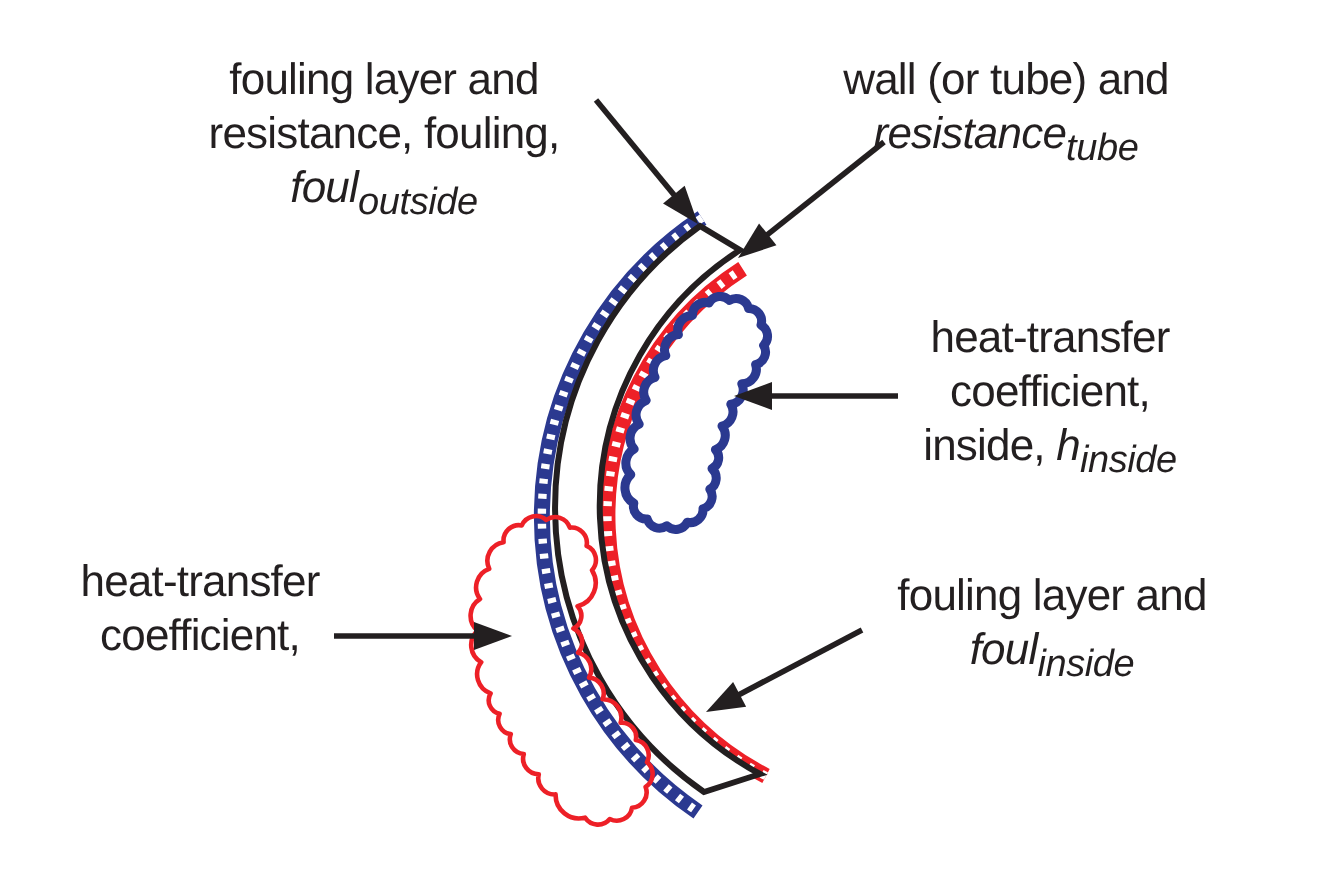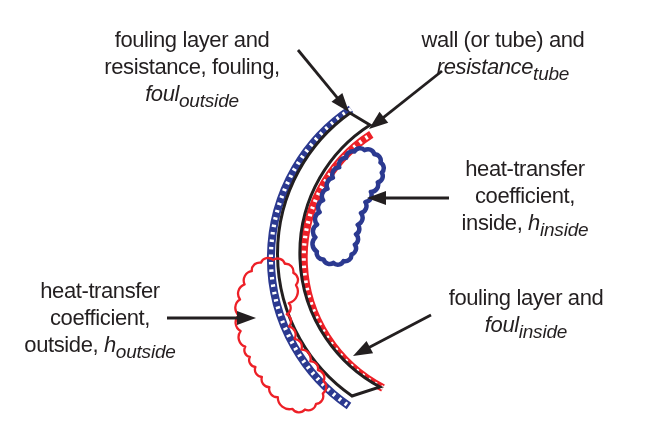--- a/index.html
+++ b/index.html
@@ -60,21 +60,20 @@
 
   <div class="lbl" id="lbl-h-inside">
     <div>heat-transfer</div>
     <div>coefficient,</div>
     <div class="fline"><span class="fprefix">inside, </span><span class="fmain">h</span><span class="fsub">inside</span></div>
   </div>
 
   <div class="lbl" id="lbl-h-outside">
     <div>heat-transfer</div>
     <div>coefficient,</div>
-    <div class="fline"><span class="fprefix">outside, </span><span class="fmain">h</span><span class="fsub">outside</span></div>
   </div>
 
   <div class="lbl" id="lbl-foul-inside">
     <div>fouling layer and</div>
     <div class="fline"><span class="fprefix"></span><span class="fmain">foul</span><span class="fsub">inside</span></div>
   </div>
 
 </div>
 
 </body></html>

